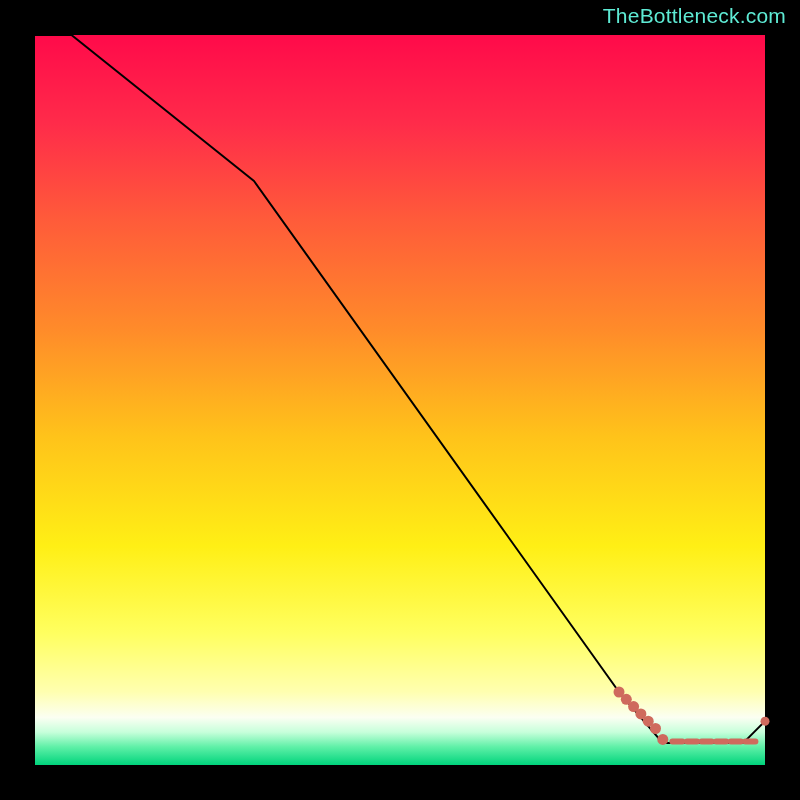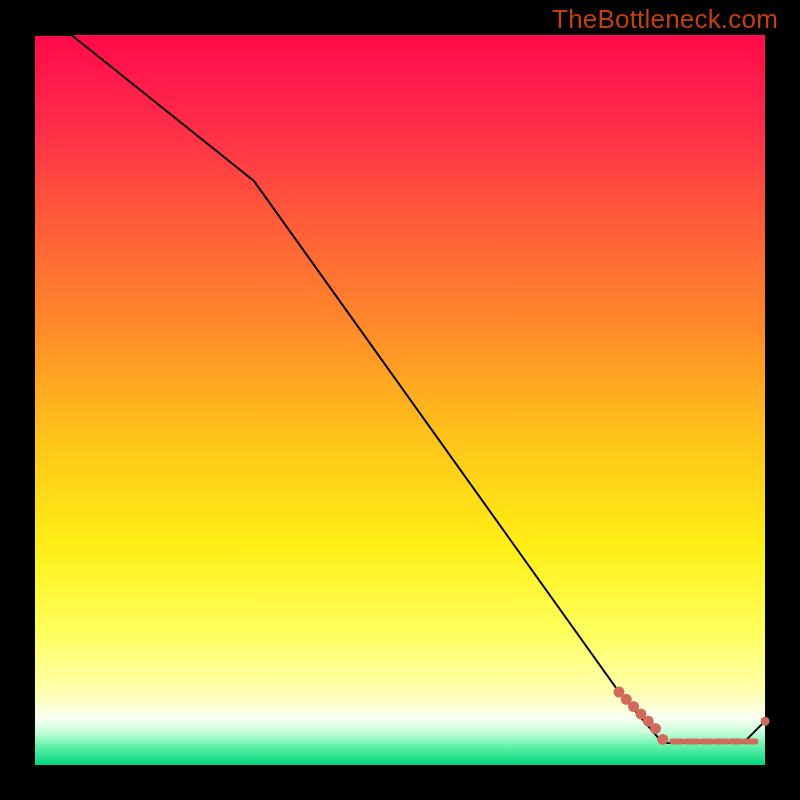--- a/index.html
+++ b/index.html
@@ -13,23 +13,23 @@
   }
   .stage {
     position: relative;
     width: 800px;
     height: 800px;
     background: #000;
   }
   .watermark {
     position: absolute;
     top: 4px;
-    right: 22px;
-    color: #c2410c;
-    font-size: 26px;
+    right: 14px;
+    color: #5eead4;
+    font-size: 21px;
     font-weight: 500;
     letter-spacing: 0.2px;
     z-index: 5;
   }
   svg {
     position: absolute;
     top: 0;
     left: 0;
   }
 </style>

